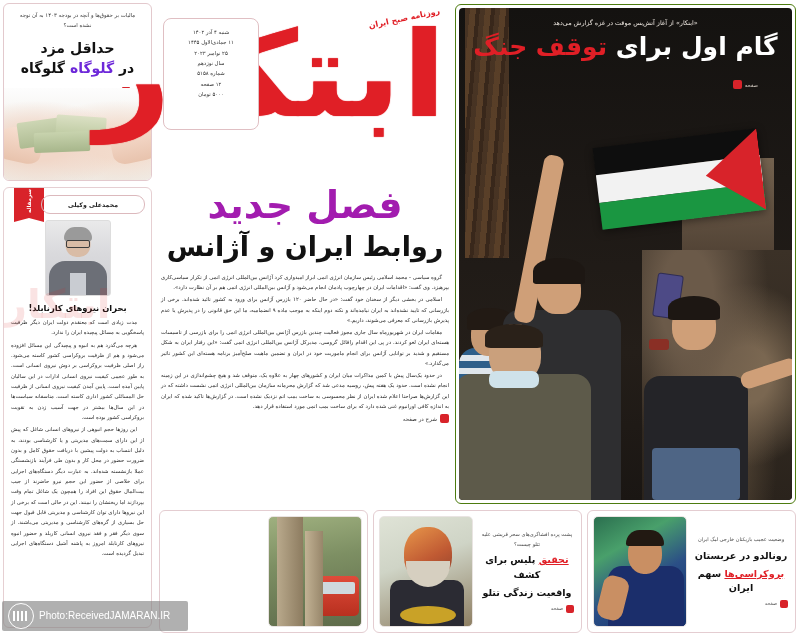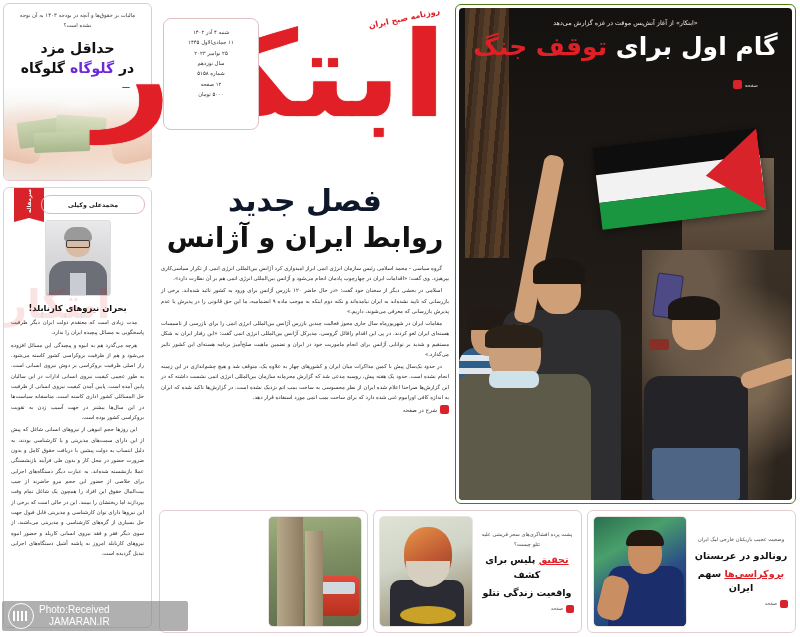--- a/index.html
+++ b/index.html
@@ -84,21 +84,21 @@
     transform:scaleX(1.12);transform-origin:right top;text-shadow:0 0 1px #e01f26;
   }
   .logo-sub{position:absolute;right:6px;top:8px;font-size:8px;color:#e01f26;transform:rotate(-12deg);font-weight:bold;}
   .datebox{
     position:absolute;left:2px;top:14px;width:96px;min-height:112px;
     border:1px solid #e0bfc3;border-radius:8px;background:#fff;
     padding:8px 6px;box-sizing:border-box;text-align:center;
   }
   .datebox div{font-size:5.3px;line-height:1.95;color:#333;}
   .kicker{font-size:7.4px;font-weight:bold;text-align:center;color:#1a1a1a;margin:2px 0 6px;}
-  .head-red{font-size:30px;font-weight:bold;color:#0f172a;text-align:center;line-height:1.12;letter-spacing:-.5px;}
+  .head-red{font-size:38px;font-weight:bold;color:#a21caf;text-align:center;line-height:1.12;letter-spacing:-.5px;}
   .head-blk{font-size:27px;font-weight:bold;color:#111;text-align:center;line-height:1.2;margin-top:4px;letter-spacing:-.5px;}
   .lede{font-size:5.35px;line-height:1.92;color:#272727;text-align:justify;margin-top:9px;}
   .lede p{margin:0 0 2px;text-indent:7px;}
   .more-link{display:flex;align-items:center;justify-content:flex-start;gap:3px;margin-top:3px;}
   .more-link .tx{font-size:5.6px;color:#333;}
   .more-link .dot{width:9px;height:9px;border-radius:2px;background:#d8232a;}
 
   
   .photo-panel{position:absolute;left:455px;top:4px;width:341px;height:500px;box-sizing:border-box;
     border:1px solid #4d7c0f;border-radius:6px;padding:3px;background:#fff;}
@@ -187,21 +187,21 @@
   .t-tree .win{position:absolute;right:6px;bottom:32px;width:38px;height:12px;background:#cfd9de;border-radius:2px;}
 
   
   .watermark{
     position:absolute;left:2px;bottom:6px;width:186px;height:30px;background:rgba(128,128,128,.62);
     display:flex;align-items:center;gap:5px;padding:0 6px;box-sizing:border-box;border-radius:2px;direction:ltr;
   }
   .wm-logo{width:24px;height:24px;border-radius:50%;border:1.5px solid #fff;position:relative;flex:0 0 24px;}
   .wm-logo::after{content:"";position:absolute;left:4px;top:7px;width:16px;height:10px;
     background:repeating-linear-gradient(90deg,#fff 0 2px,transparent 2px 4px);}
-  .wm-txt{display:flex;flex-direction:column;line-height:1.25;align-items:flex-end;}
+  .wm-txt{display:flex;flex-direction:row;line-height:1.25;}
   .wm-txt span{color:#fff;font-size:10px;font-family:"Liberation Sans",sans-serif;}
 </style>
 </head>
 <body>
 
 <div class="page">
 
   <div class="sidebar">
 
     <div class="teaser-box">

